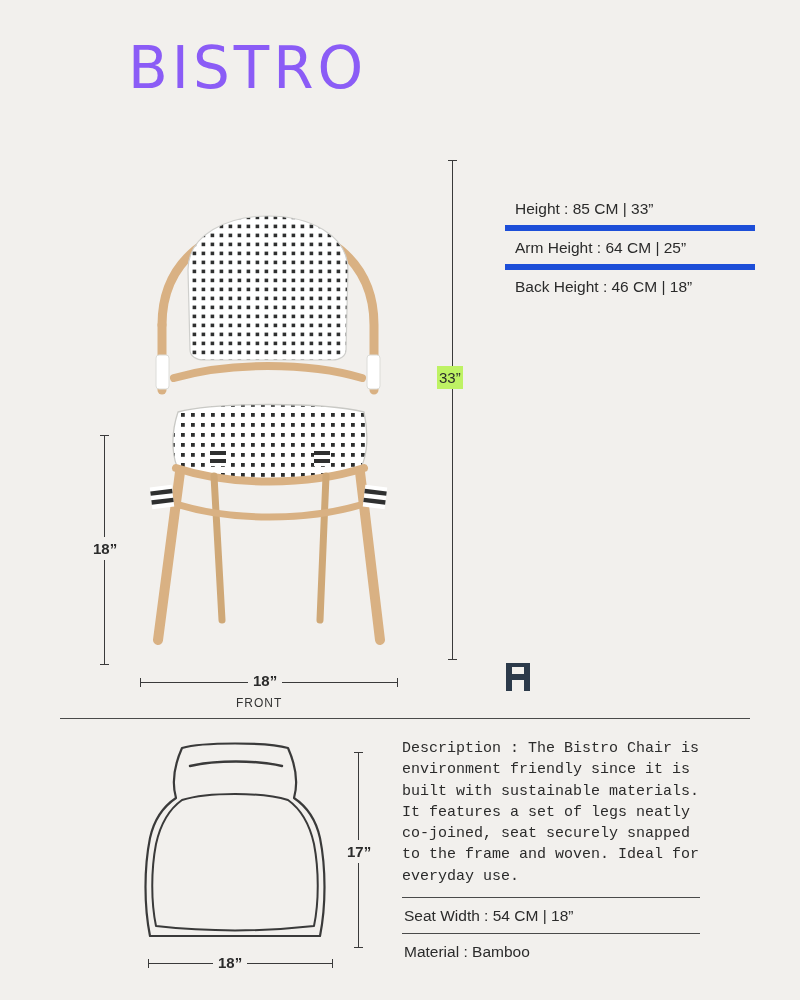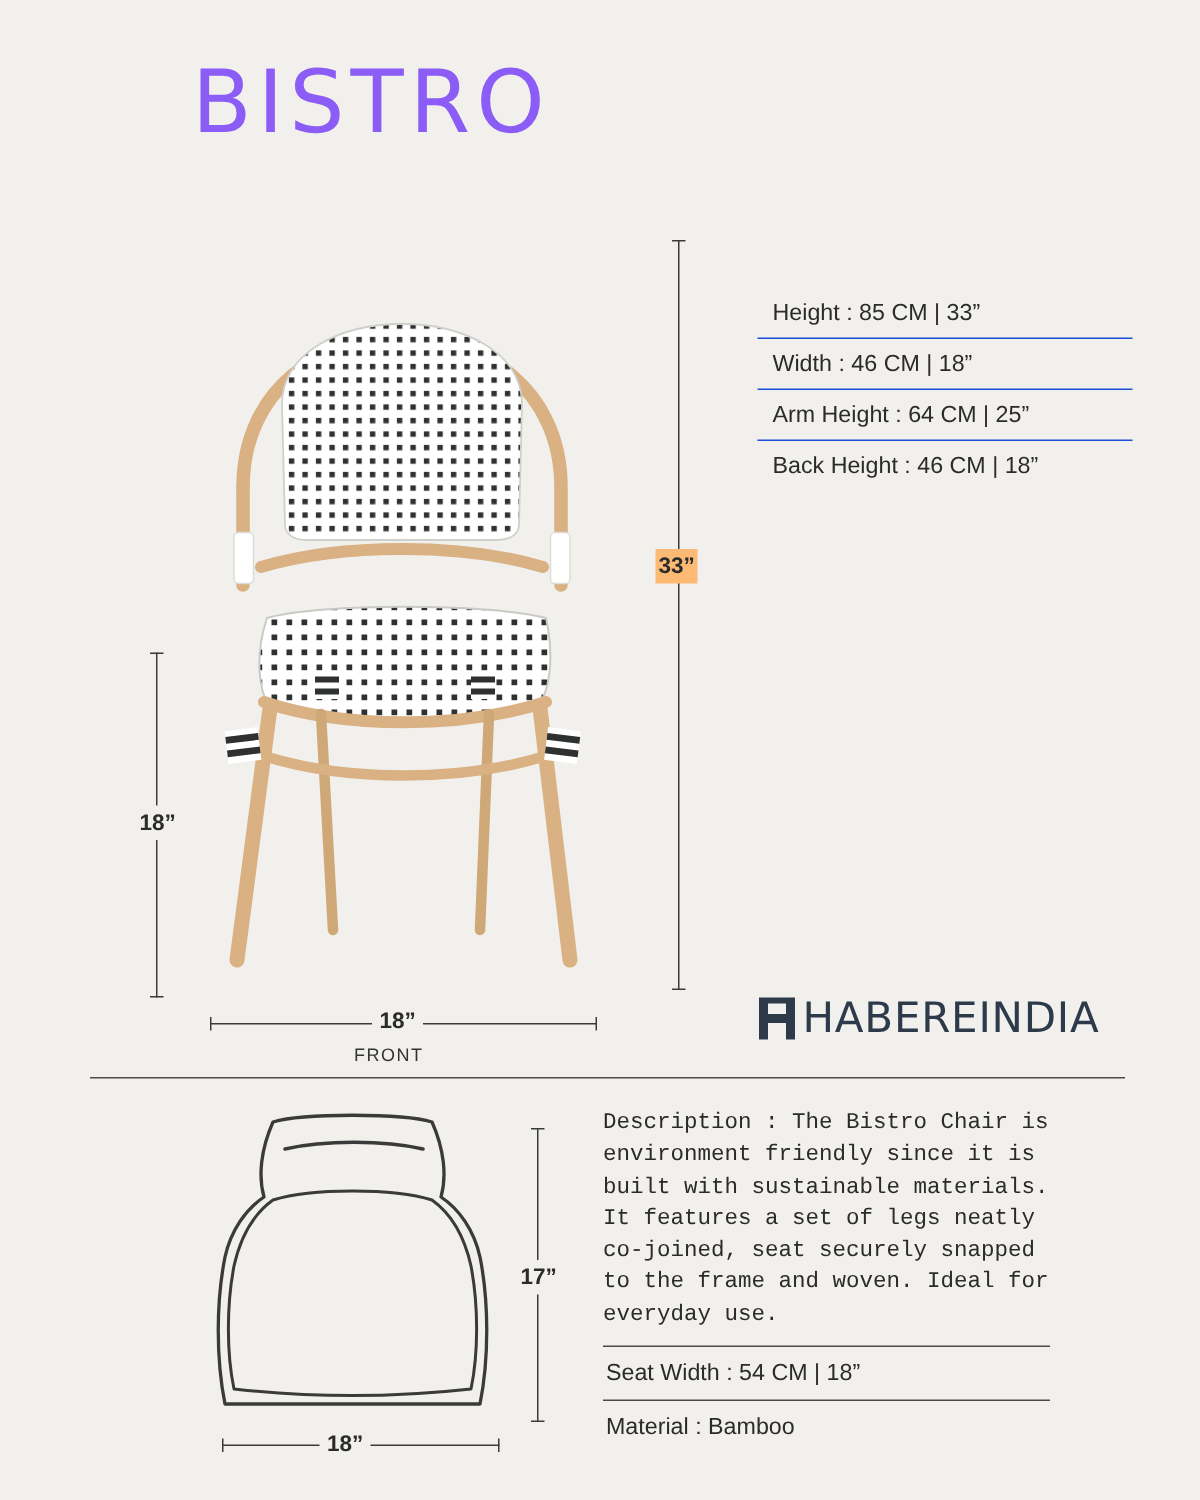--- a/index.html
+++ b/index.html
@@ -59,22 +59,22 @@
     height: 1px;
     background: #3a3a3a;
   }
   .dim-vert-right::before { top: 0; }
   .dim-vert-right::after { bottom: 0; }
   .label-33 {
     position: absolute;
     left: 437px;
     top: 366px;
     font-size: 15px;
-    font-weight: 700;
-    background: #fdba74;
+    font-weight: 400;
+    background: #bef264;
     padding: 3px 2px;
     color: #2b2b2b;
   }
 
   .dim-vert-left {
     position: absolute;
     left: 104px;
     top: 435px;
     width: 1px;
     height: 230px;
@@ -139,21 +139,21 @@
   }
 
   
   .spec-table {
     position: absolute;
     left: 505px;
     top: 192px;
     width: 250px;
   }
   .spec-row {
-    border-bottom: 1px solid #1d4ed8;
+    border-bottom: 6px solid #1d4ed8;
     padding: 8px 2px 7px 10px;
     font-size: 15.5px;
     color: #2b2b2b;
     white-space: nowrap;
   }
   .spec-row:last-child { border-bottom: none; }
   .spec-label { }
   .spec-value { }
 
   
@@ -354,41 +354,36 @@
   <div class="dim-horiz-front"></div>
   <div class="label-18-bottom">18”</div>
   <div class="label-front">FRONT</div>
 
   <div class="spec-table">
     <div class="spec-row">
       <span class="spec-label">Height :</span>
       <span class="spec-value">85 CM | 33”</span>
     </div>
     <div class="spec-row">
-      <span class="spec-label">Width :</span>
-      <span class="spec-value">46 CM | 18”</span>
-    </div>
-    <div class="spec-row">
       <span class="spec-label">Arm Height :</span>
       <span class="spec-value">64 CM | 25”</span>
     </div>
     <div class="spec-row">
       <span class="spec-label">Back Height :</span>
       <span class="spec-value">46 CM | 18”</span>
     </div>
   </div>
 
   <div class="logo">
     <svg class="logo-mark" viewBox="0 0 26 30">
       <rect x="1" y="1" width="6" height="28" fill="#2c3a4a"></rect>
       <rect x="19" y="1" width="6" height="28" fill="#2c3a4a"></rect>
       <rect x="7" y="12" width="12" height="6" fill="#2c3a4a"></rect>
       <rect x="7" y="1" width="12" height="4" fill="#2c3a4a"></rect>
     </svg>
-    <span class="logo-text">HABEREINDIA</span>
   </div>
 
   <div class="divider"></div>
 
   <svg class="seat-top" viewBox="0 0 210 210">
     <path d="M52,8 C72,2 138,2 158,8 C166,26 168,44 164,58 C176,66 186,80 190,98
              C196,128 196,166 190,196 L20,196 C14,166 14,128 20,98
              C24,80 34,66 46,58 C42,44 44,26 52,8 Z" fill="none" stroke="#3a3a3a" stroke-width="2.2" stroke-linejoin="round"></path>
     <path d="M52,60 C78,52 132,52 158,60 C172,70 180,86 184,104
              C189,130 189,162 184,186 C130,192 80,192 26,186

